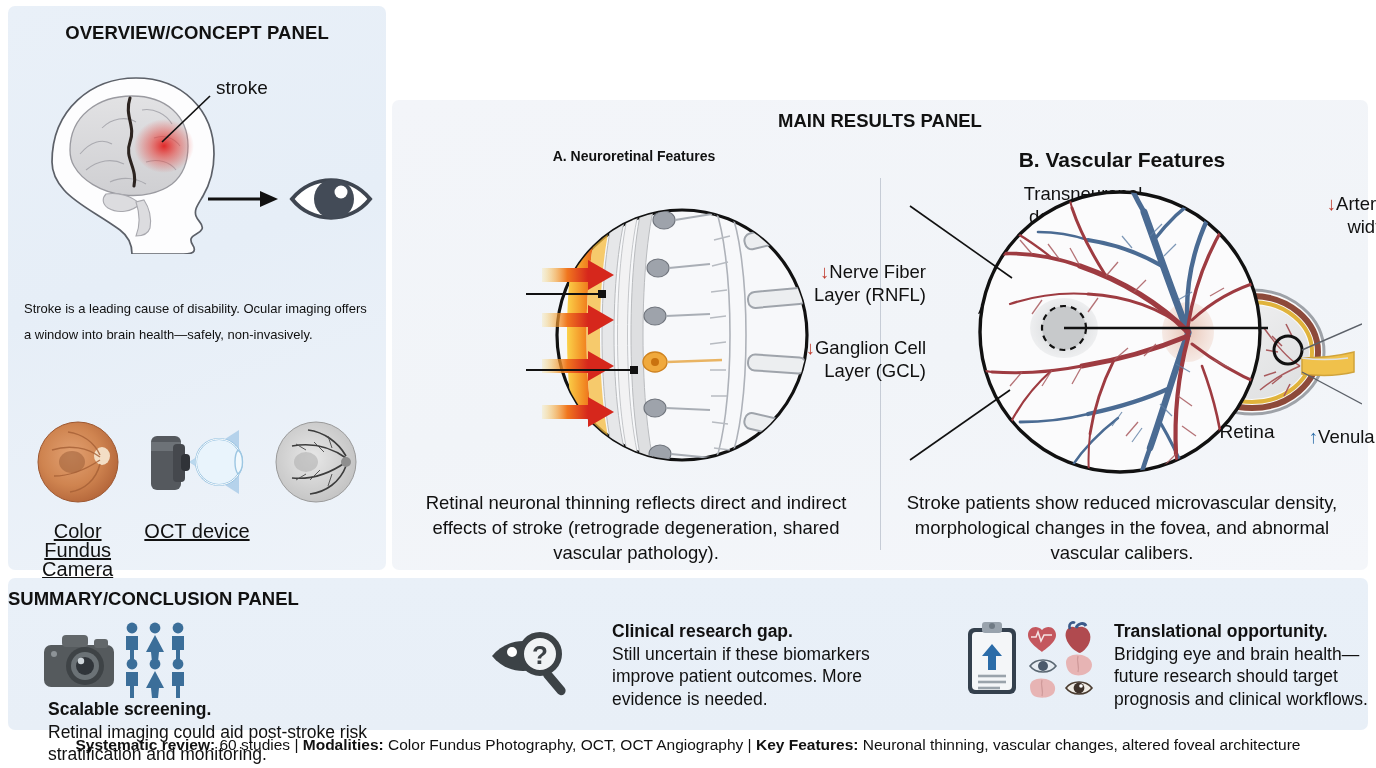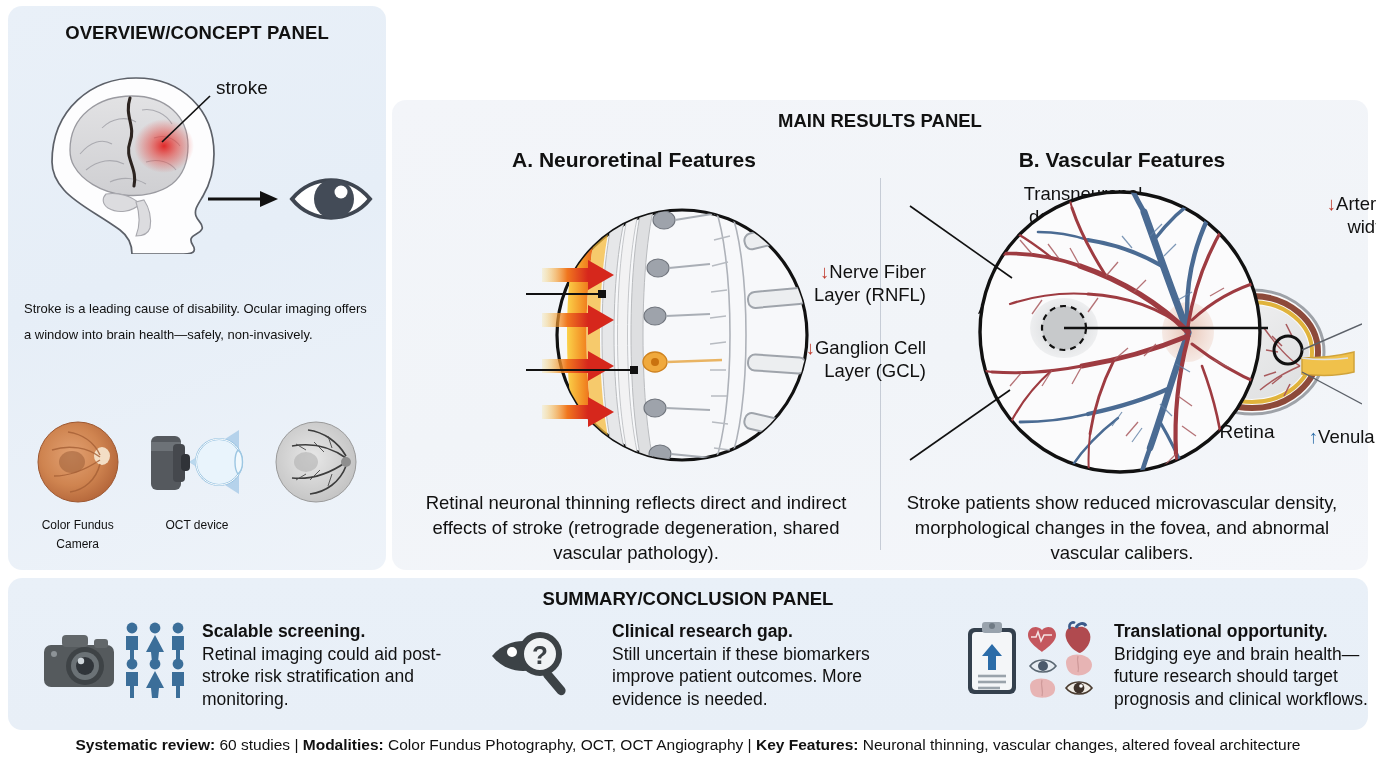--- a/index.html
+++ b/index.html
@@ -5,21 +5,21 @@
   * { box-sizing: border-box; margin: 0; padding: 0; }
   html, body {
     width: 1376px; height: 768px;
     background: #ffffff;
     font-family: "Liberation Sans", sans-serif;
     color: #111111;
     overflow: hidden;
   }
   #root { position: relative; width: 1376px; height: 768px; }
 
-  .panel { position: absolute; border-radius: 14px; padding-left: 20px; }
+  .panel { position: absolute; border-radius: 7px; padding-left: 20px; }
 
   
   #left-panel {
     left: 8px; top: 6px; width: 378px; height: 564px;
     background: linear-gradient(160deg, #e9f0f8 0%, #e6eef7 45%, #eef3f9 100%);
   }
   #left-title {
     position: absolute; top: 16px; left: 0; width: 100%;
     text-align: center; font-size: 18.5px; font-weight: bold;
     letter-spacing: .1px;
@@ -27,21 +27,21 @@
   #head-figure { position: absolute; top: 48px; left: 6px; width: 366px; height: 200px; }
   #left-body {
     position: absolute; top: 290px; left: 16px; width: 346px;
     text-align: left; font-size: 13px; line-height: 26px;
   }
   #modality-row {
     position: absolute; top: 408px; left: 10px; width: 358px;
     display: flex; justify-content: space-around; align-items: flex-start;
   }
   .modality { width: 112px; text-align: center; }
-  .modality .mlabel { font-size: 12px; line-height: 19px; margin-top: 2px; }
+  .modality .mlabel { font-size: 20px; line-height: 19px; margin-top: 8px; text-decoration: underline; }
 
   
   #header-panel {
     left: 392px; top: 6px; width: 976px; height: 88px;
     background: linear-gradient(180deg, #e9f0f8 0%, #eaf1f8 60%, #edf2f9 100%);
   }
   #main-title {
     position: absolute; top: 12px; left: 0; width: 100%;
     text-align: center; font-size: 30px; font-weight: bold; letter-spacing: -.2px;
   }
@@ -54,21 +54,21 @@
   #main-panel {
     left: 392px; top: 100px; width: 976px; height: 470px;
     background: linear-gradient(170deg, #f3f5f9 0%, #f1f4f8 55%, #f4f6fa 100%);
   }
   #main-heading {
     position: absolute; top: 10px; left: 0; width: 100%;
     text-align: center; font-size: 18.5px; font-weight: bold;
   }
   #panelA-title {
     position: absolute; top: 48px; left: 12px; width: 460px;
-    text-align: center; font-size: 21px; font-weight: bold;
+    text-align: center; font-size: 14px; font-weight: bold;
   }
   #panelB-title {
     position: absolute; top: 48px; left: 500px; width: 460px;
     text-align: center; font-size: 21px; font-weight: bold;
   }
   #mid-divider {
     position: absolute; left: 488px; top: 78px; width: 1px; height: 372px;
     background: #c6ccd6;
   }
   #panelA-caption {
@@ -90,27 +90,27 @@
   #lbl-arteriolar { left: 912px; top: 92px; width: 130px; text-align: center; }
   #lbl-venular { left: 912px; top: 325px; width: 130px; text-align: center; }
 
   
   #summary-panel {
     left: 8px; top: 578px; width: 1360px; height: 152px;
     background: linear-gradient(180deg, #e9f0f8 0%, #e8eff7 100%);
   }
   #summary-heading {
     position: absolute; top: 10px; left: 0; width: 100%;
-    text-align: center; font-size: 18.5px; font-weight: bold;
+    font-size: 18.5px; font-weight: bold;
   }
   .sum-item { position: absolute; top: 42px; display: flex; align-items: flex-start; }
   .sum-icons { flex: 0 0 auto; display: flex; align-items: center; }
   .sum-text { font-size: 17.5px; line-height: 22.5px; }
   .sum-text b { font-size: 17.5px; }
-  #sum-1 { left: 30px; width: 410px; }
+  #sum-1 { left: 30px; width: 410px; flex-direction: column; }
   #sum-2 { left: 480px; width: 400px; }
   #sum-3 { left: 954px; width: 430px; }
 
   
   #footer {
     position: absolute; left: 0; top: 736px; width: 1376px;
     text-align: center; font-size: 15.5px; color: #111;
   }
   #footer b { font-weight: bold; }
 </style>

